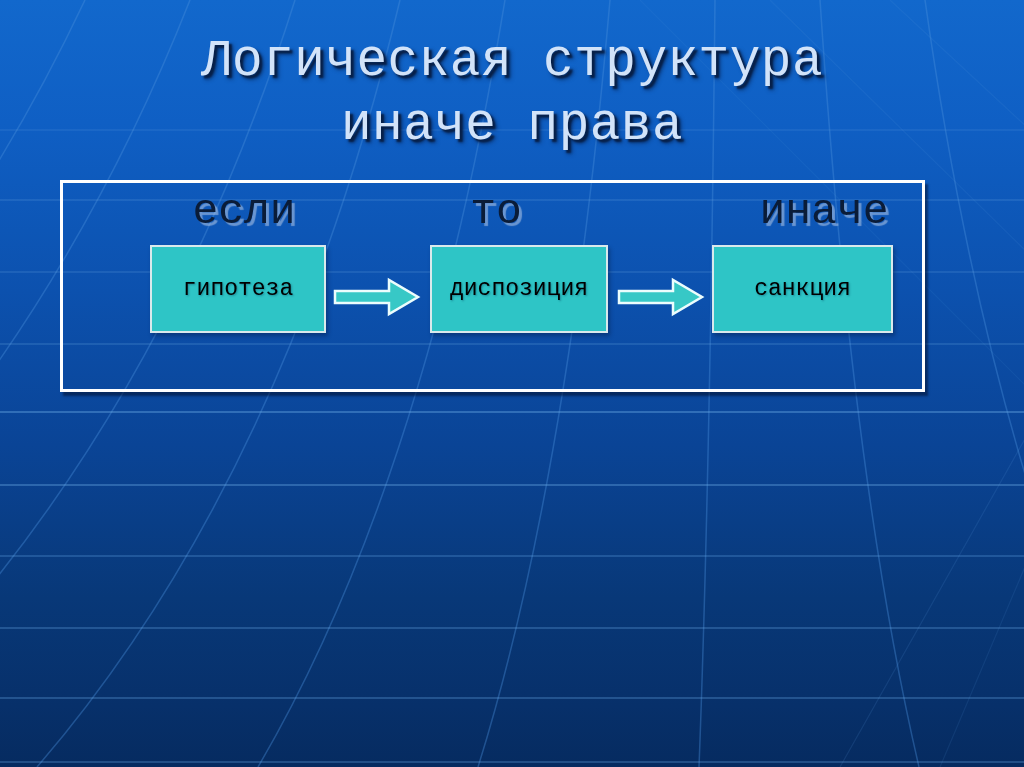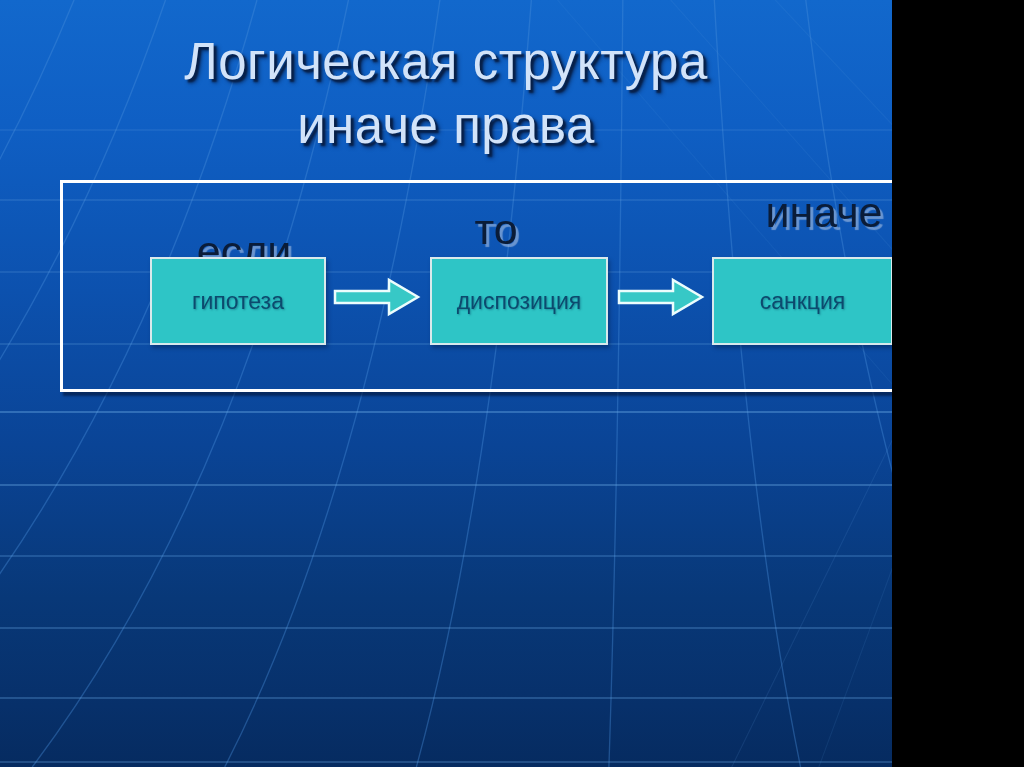--- a/index.html
+++ b/index.html
@@ -2,24 +2,24 @@
 <html><head>
 <meta charset="utf-8">
 <style>
   html, body {
     margin: 0;
     padding: 0;
     background: #000;
   }
   .slide {
     position: relative;
-    width: 892px;
+    width: 1024px;
     height: 767px;
     overflow: hidden;
-    font-family: Liberation Sans, sans-serif;
+    font-family: Liberation Mono, monospace;
     background: linear-gradient(180deg,
       #1268cc 0%,
       #0f5fc4 16%,
       #0c51ae 38%,
       #0a4496 58%,
       #083878 78%,
       #07306a 92%,
       #062b60 100%);
   }
   .grid-svg {
@@ -54,39 +54,38 @@
   .cond-label {
     position: absolute;
     top: 190px;
     transform: translateX(-50%);
     color: #0a1c38;
     font-size: 43px;
     line-height: 44px;
     text-shadow: 3px 3px 1px rgba(200,214,235,0.50);
     white-space: nowrap;
   }
-  .cond-if   { left: 244px; margin-top: 39px; }
-  .cond-then { left: 496px; margin-top: 17px; }
+  .cond-if   { left: 244px; }
+  .cond-then { left: 496px; }
   .cond-else { left: 824px; text-align: center; }
   .node {
     position: absolute;
     top: 245px;
     height: 88px;
     box-sizing: border-box;
     background: #2ec5c6;
     border: 2px solid #d9e9ec;
     box-shadow: 2px 3px 4px rgba(3,18,48,0.35);
     display: flex;
     align-items: center;
     justify-content: center;
-    color: #0c4a6e;
+    color: #000000;
     font-size: 23px;
     text-shadow: 1px 1px 2px rgba(8,70,100,0.45);
     white-space: nowrap;
-    margin-top: 12px;
   }
   .node-1 { left: 150px; width: 176px; }
   .node-2 { left: 430px; width: 178px; }
   .node-3 { left: 712px; width: 181px; }
   .arrow {
     position: absolute;
     top: 275px;
     width: 90px;
     height: 44px;
   }

